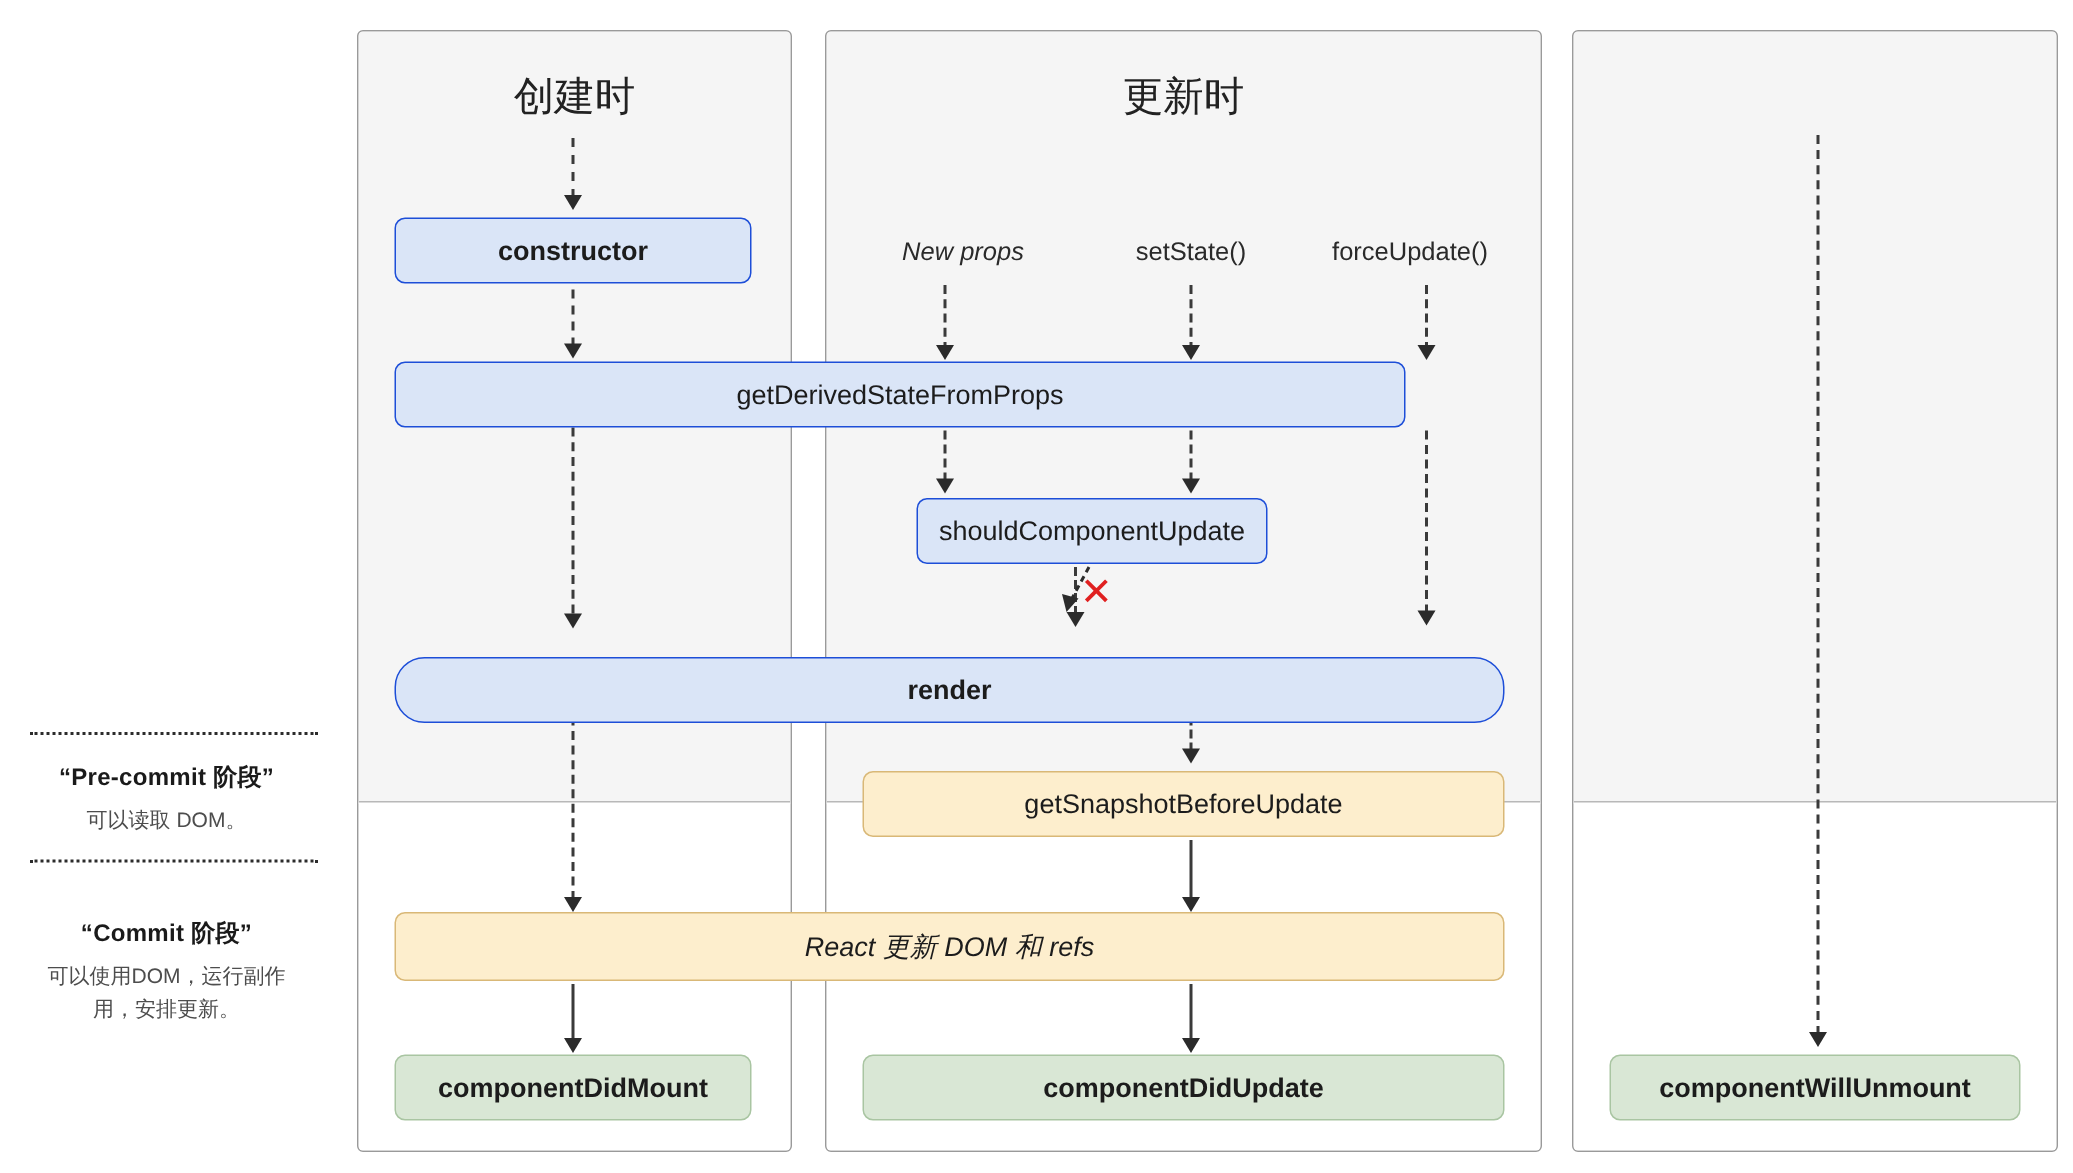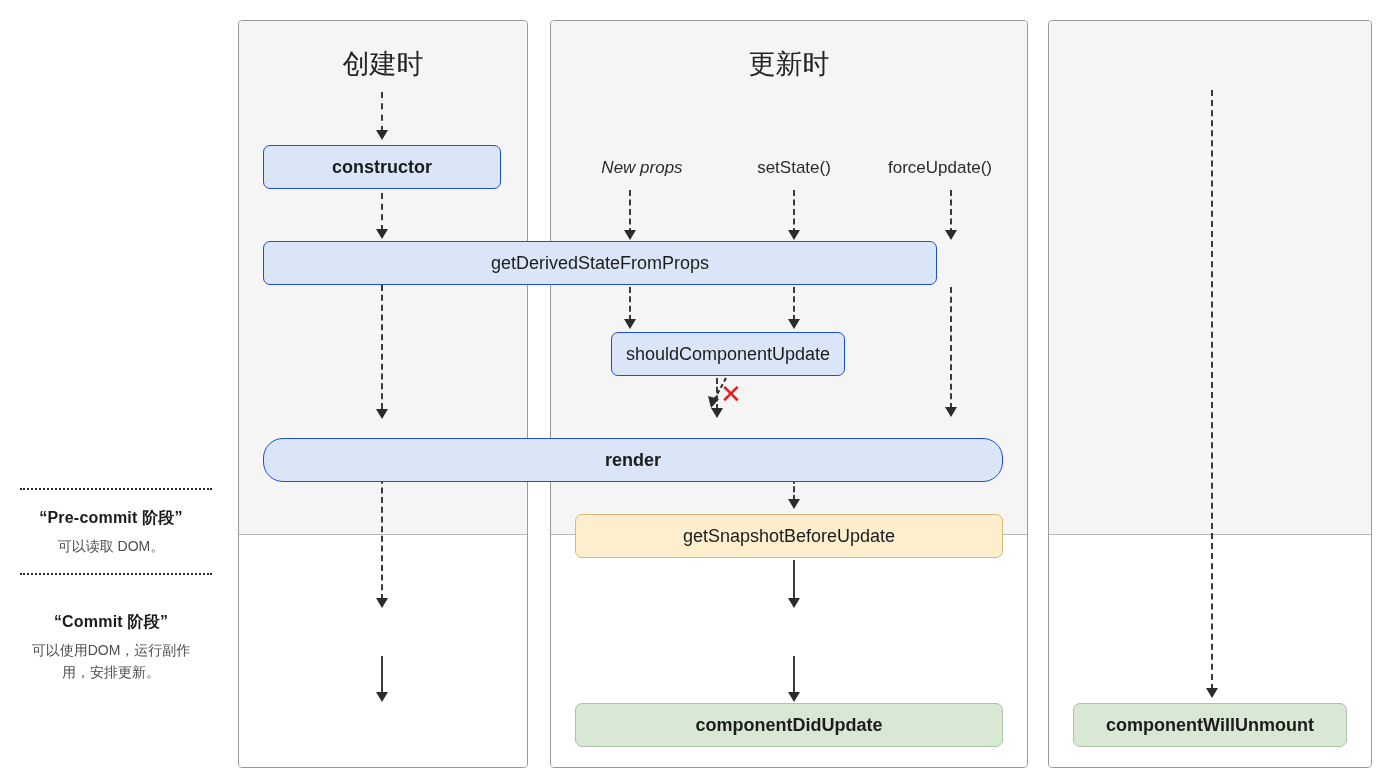--- a/index.html
+++ b/index.html
@@ -159,29 +159,31 @@
 
   <div class="vline dashed" style="left:381px; top:285px; height:124px;"></div>
   <div class="arrowhead" style="left:376px; top:409px;"></div>
 
   <div class="vline dashed" style="left:381px; top:468px; height:132px;"></div>
   <div class="arrowhead" style="left:376px; top:598px;"></div>
 
   <div class="vline solid" style="left:381px; top:656px; height:38px;"></div>
   <div class="arrowhead" style="left:376px; top:692px;"></div>
 
+  <div class="node green bold" style="left:263px; top:703px; width:238px; height:44px;">componentDidMount</div>
 
   <div class="node blue" style="left:263px; top:241px; width:674px; height:44px;">getDerivedStateFromProps</div>
 
   <div class="node blue" style="left:575px; top:332px; width:234px; height:44px;margin-left:36px;">shouldComponentUpdate</div>
 
   <div class="node blue bold" style="left:263px; top:438px; width:740px; height:44px;border-radius:20px;">render</div>
 
   <div class="node yellow" style="left:575px; top:514px; width:428px; height:44px;">getSnapshotBeforeUpdate</div>
 
+  <div class="node yellow italic" style="left:263px; top:608px; width:740px; height:46px;">React 更新 DOM 和 refs</div>
 
   <div class="node green bold" style="left:575px; top:703px; width:428px; height:44px;">componentDidUpdate</div>
 
   <div class="vline dashed" style="left:629px; top:287px; height:34px;"></div>
   <div class="arrowhead" style="left:624px; top:319px;"></div>
   <div class="vline dashed" style="left:793px; top:287px; height:34px;"></div>
   <div class="arrowhead" style="left:788px; top:319px;"></div>
 
   <div class="vline dashed" style="left:950px; top:287px; height:122px;"></div>
   <div class="arrowhead" style="left:945px; top:407px;"></div>

